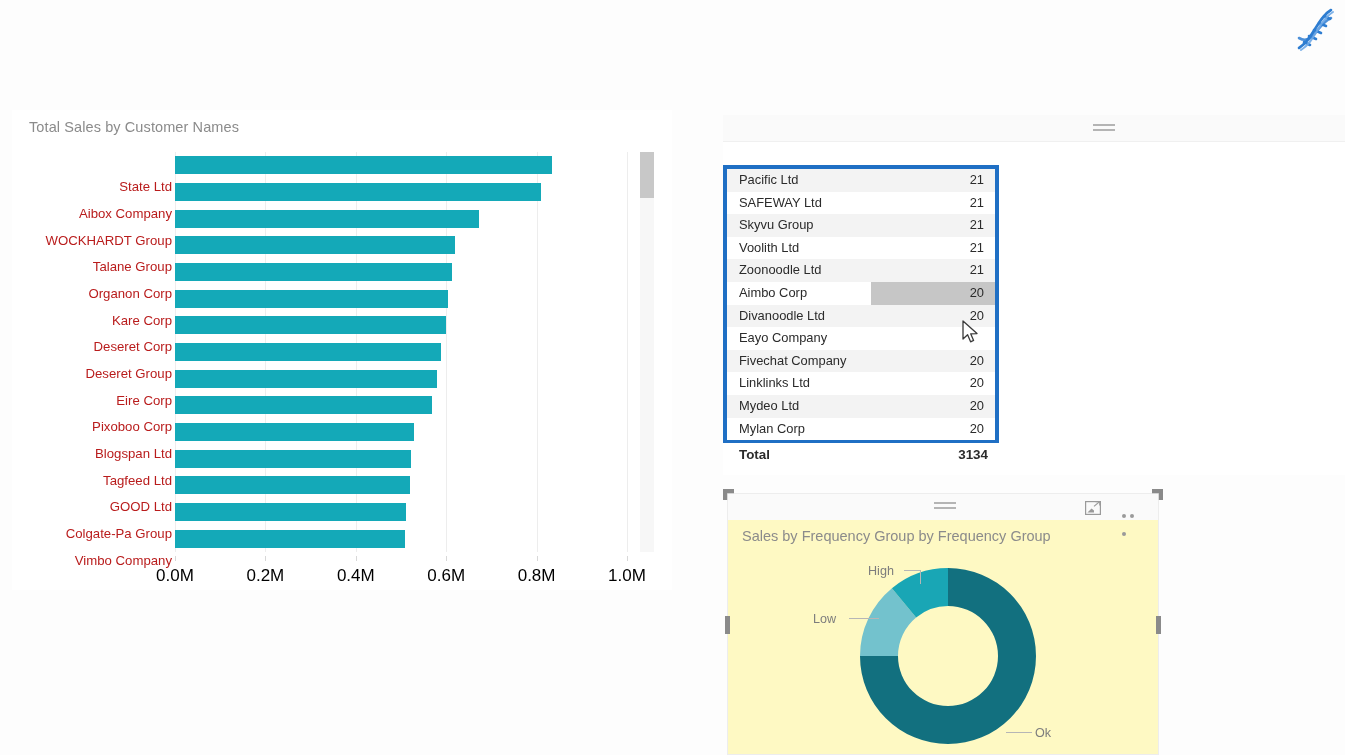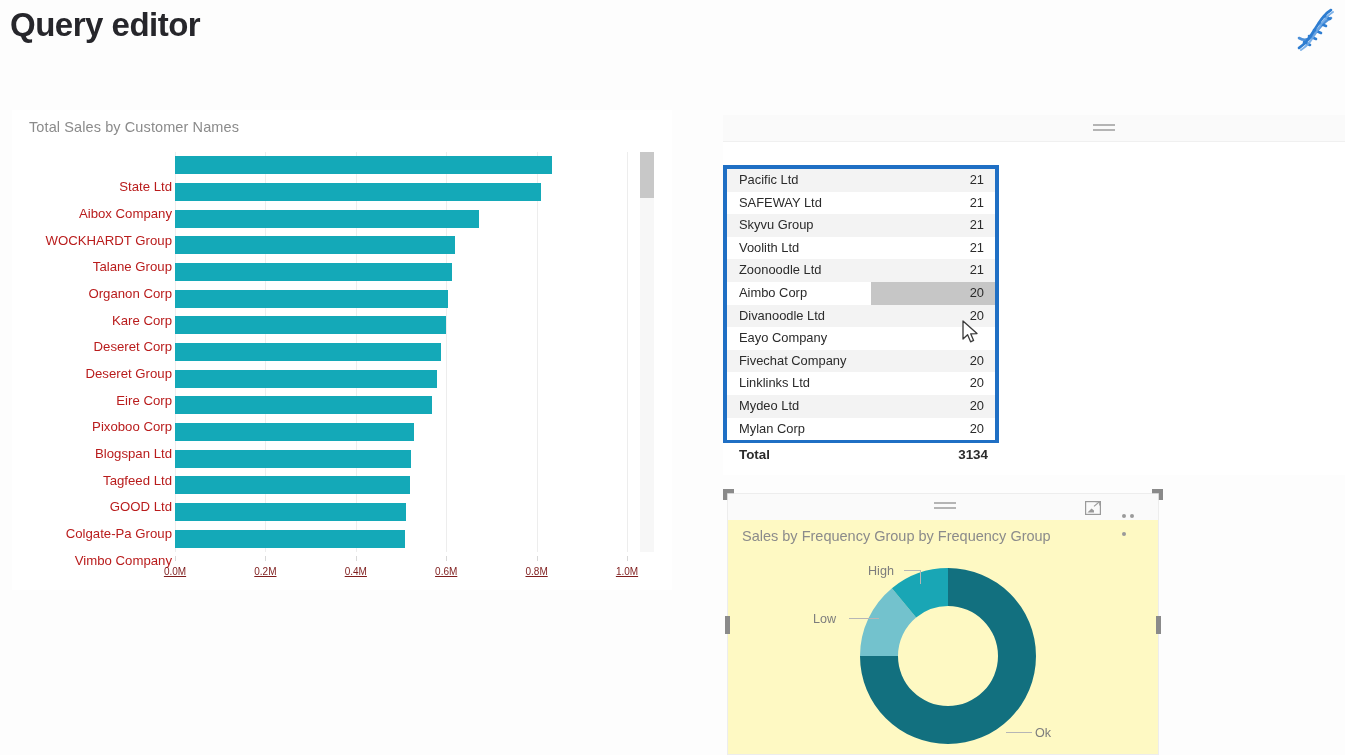--- a/index.html
+++ b/index.html
@@ -90,25 +90,24 @@
     width: 452px; height: 30px;
   }
   .tick-mark {
     position: absolute;
     top: 0; width: 1px; height: 5px;
     background: #d8d8d8;
   }
   .tick-label {
     position: absolute;
     top: 10px;
-    font-size: 10px;
-    color: #7f1d1d;
+    font-size: 17px;
+    color: #000000;
     transform: translateX(-50%);
     white-space: nowrap;
-    text-decoration: underline;
   }
   #bar-scrollbar-track {
     position: absolute;
     left: 628px; top: 0;
     width: 14px; height: 400px;
     background: #f7f7f7;
   }
   #bar-scrollbar-thumb {
     position: absolute;
     left: 0; top: 0;
@@ -291,21 +290,20 @@
     width: 5px; height: 18px;
     background: #8a8a8a;
     z-index: 20;
   }
 </style>
 </head>
 <body>
 
 <div id="page">
 
-  <div id="page-title">Query editor</div>
 
   <svg id="dna-logo" viewBox="0 0 48 50">
     <g stroke="#2e7dd1" stroke-width="2.6" fill="none" stroke-linecap="round">
       <path d="M8 44 C 22 36, 26 14, 40 6"></path>
       <path d="M8 34 C 22 42, 26 20, 40 14" opacity="0.85"></path>
       <path d="M13 38 L 19 41"></path>
       <path d="M18 32 L 25 35"></path>
       <path d="M23 26 L 30 29"></path>
       <path d="M28 19 L 35 22"></path>
       <path d="M33 12 L 39 15"></path>

